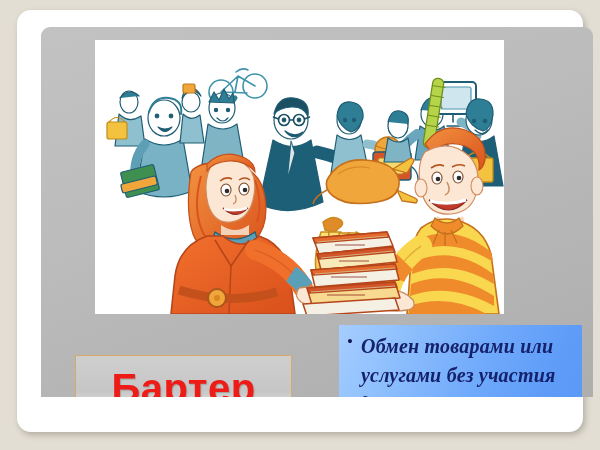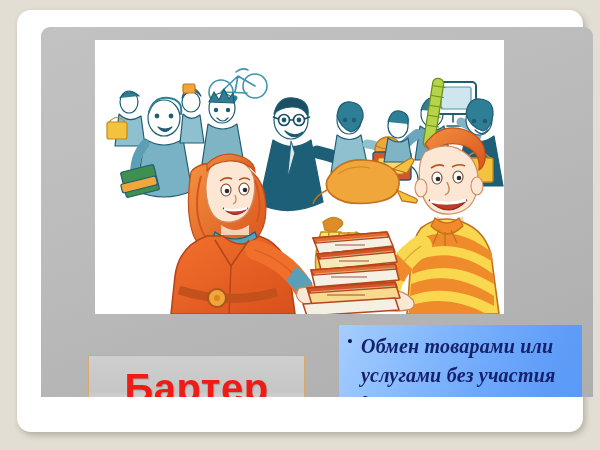--- a/index.html
+++ b/index.html
@@ -31,21 +31,21 @@
 
   
   .illus{
     position:absolute;left:54px;top:13px;width:409px;height:274px;
     background:#ffffff;overflow:hidden;
   }
   .illus svg{display:block;width:409px;height:274px;}
 
   
   .title-box{
-    position:absolute;left:47px;top:328px;width:217px;height:65px;
+    position:absolute;left:34px;top:328px;width:217px;height:65px;
     border:1px solid #d7a96a;
     background:linear-gradient(180deg,#cfcfcf 0%,#c6c6c6 55%,#dcdcdc 80%,#f4f4f4 92%,#ffffff 100%);
     display:flex;align-items:center;justify-content:center;
     box-sizing:border-box;
   }
   .title-text{
     font-family:"Liberation Sans", sans-serif;
     font-weight:bold;font-size:40px;line-height:1;
     color:#ee1b17;letter-spacing:.5px;
     text-shadow:1px 1px 1px rgba(120,110,100,.45);

